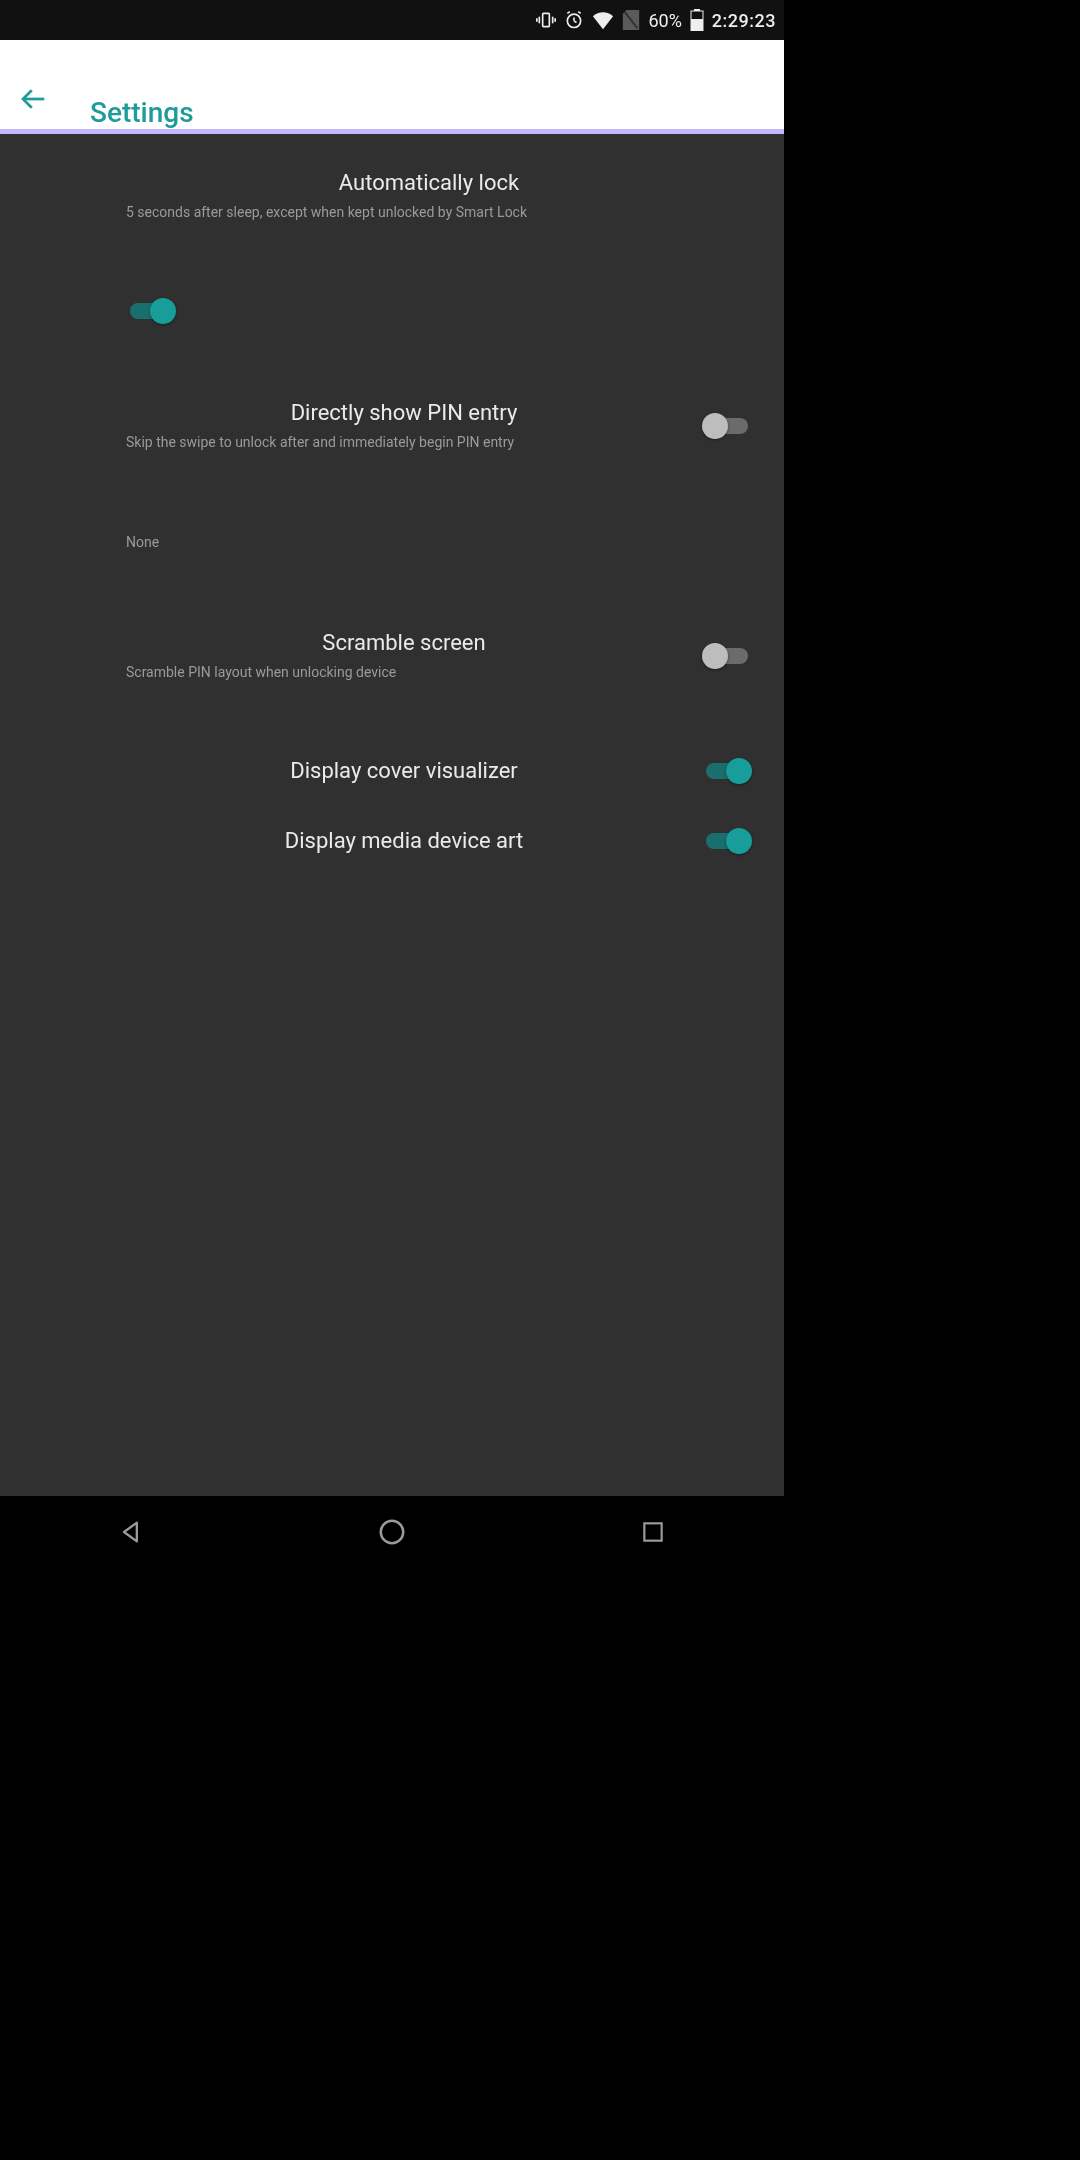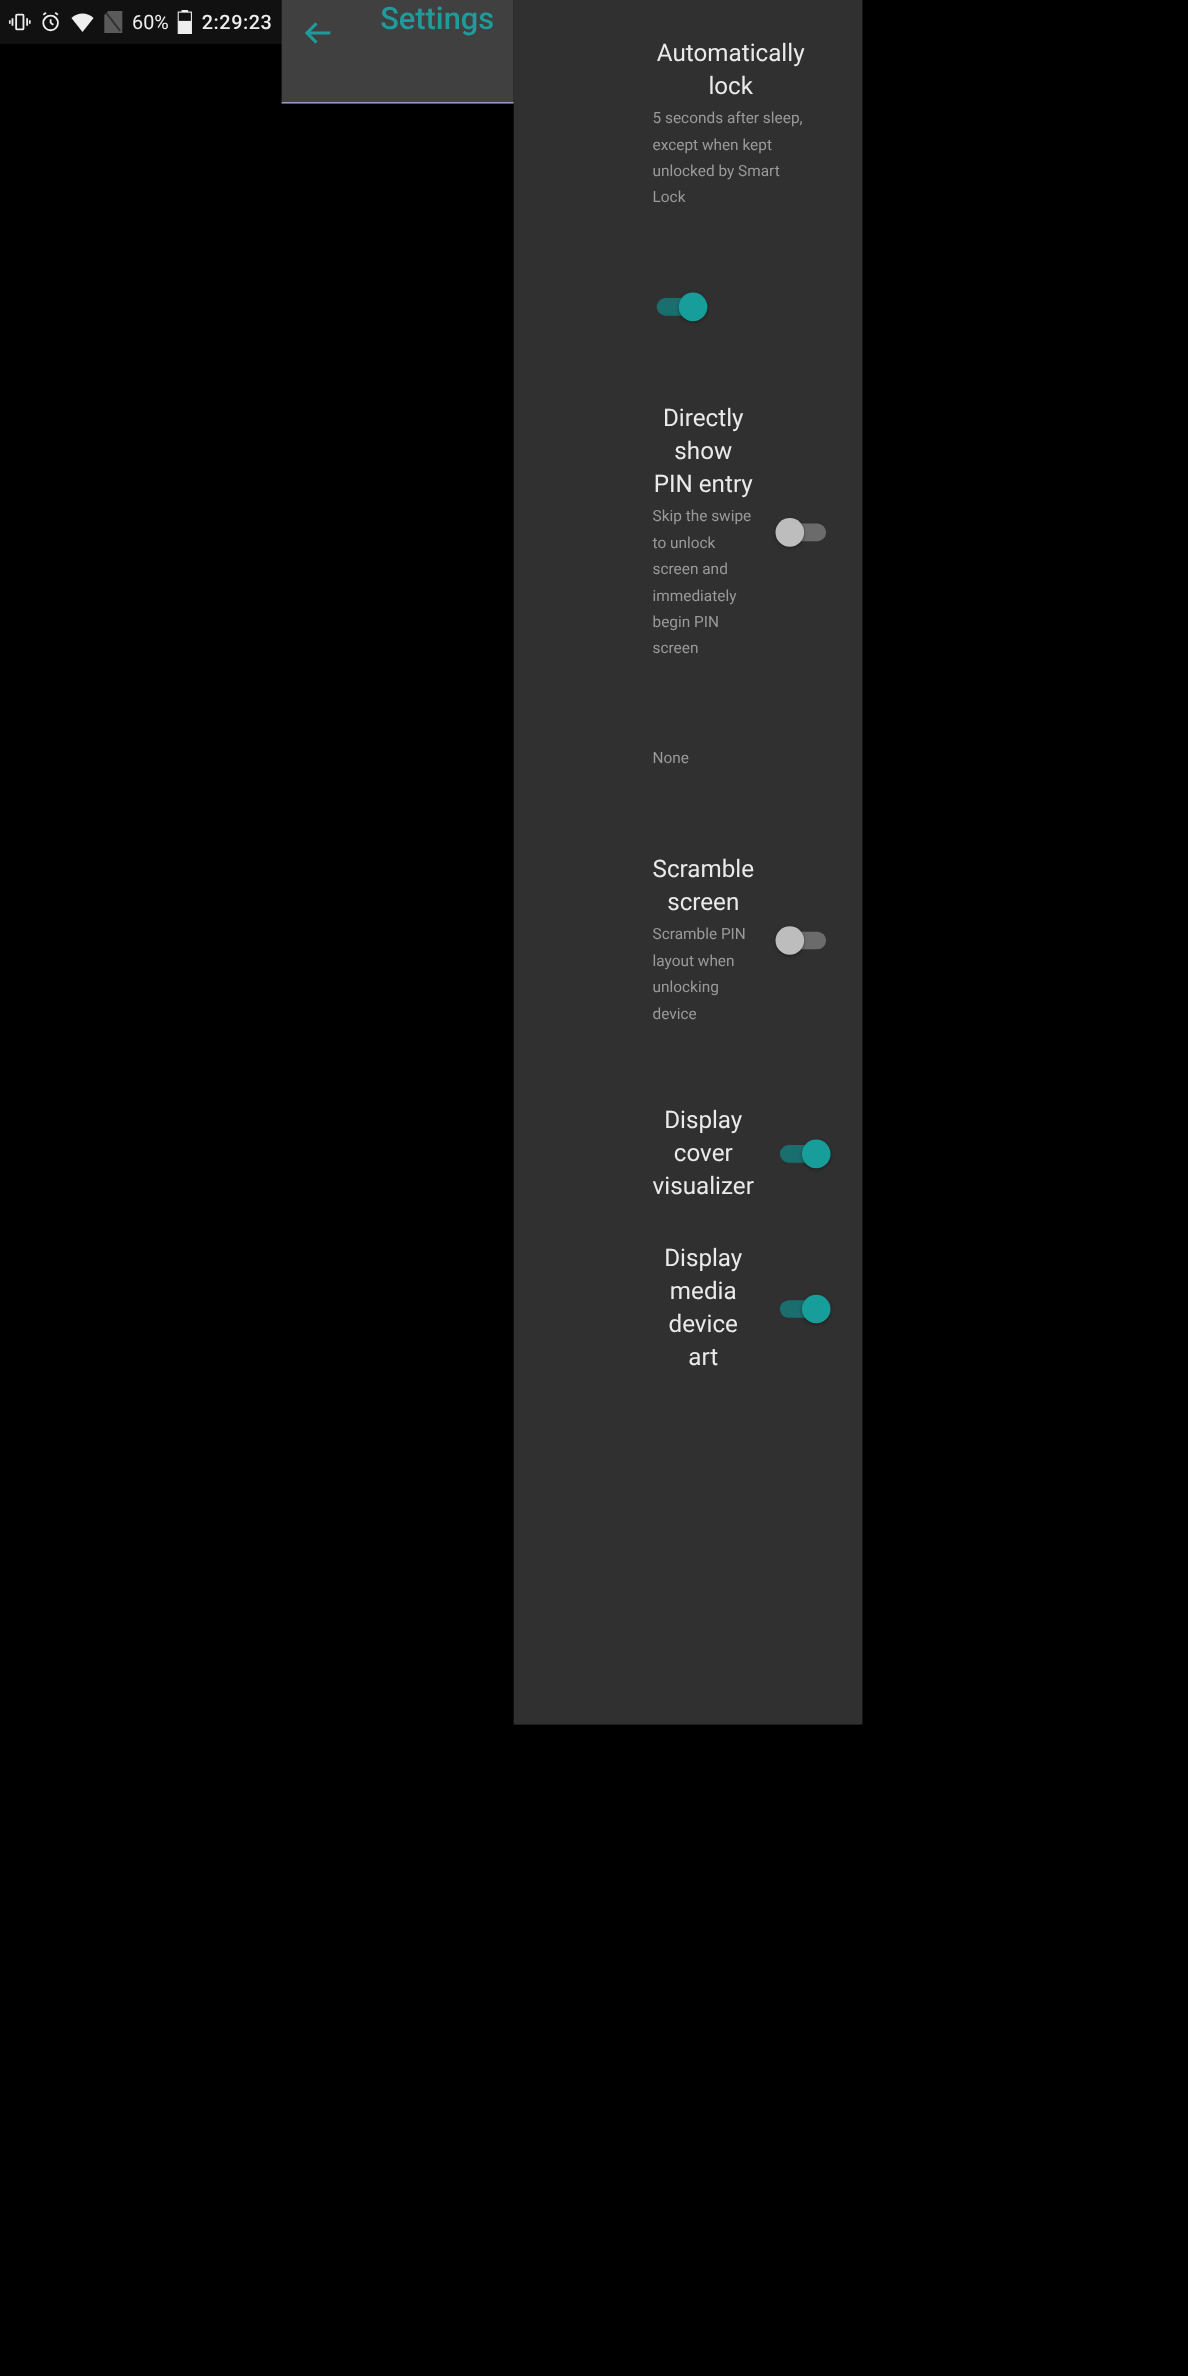--- a/index.html
+++ b/index.html
@@ -1,26 +1,26 @@
 <!DOCTYPE html>
 <html><head>
 <meta charset="utf-8">
 <style>
   * { margin: 0; padding: 0; box-sizing: border-box; }
   html, body { width: 784px; height: 1568px; background: #000; font-family: Roboto, Arial, sans-serif; overflow: hidden; }
-  .screen { width: 784px; height: 1568px; display: flex; flex-direction: row; }
+  .screen { width: 784px; height: 1568px; display: flex; flex-direction: column; }
 
   
   .status-bar { height: 40px; background: #111111; display: flex; justify-content: flex-end; align-items: center; padding: 0 8px; gap: 8px; color: #eee; font-size: 18px; }
   .status-bar .icn { display: flex; align-items: center; justify-content: center; }
   .status-bar .time { font-weight: 500; letter-spacing: 0.5px; }
   .status-bar svg { display: block; }
 
   
-  .app-bar { height: 94px; background: #404040; display: flex; align-items: flex-start; padding: 0 18px; border-bottom: 1px solid #c4b5fd; }
+  .app-bar { height: 94px; background: #ffffff; display: flex; align-items: flex-end; padding: 0 18px; border-bottom: 5px solid #c4b5fd; }
   .app-bar .back { width: 72px; height: 60px; display: flex; align-items: center; justify-content: flex-start; }
   .app-bar .title { color: #1f9b9b; font-size: 28px; font-weight: 500; }
 
   
   .content { flex: 1; background: #303030; padding-top: 16px; }
   .row { display: flex; align-items: center; padding: 18px 32px 18px 126px; min-height: 70px; }
   .row .txt { flex: 1; padding-right: 20px; }
   .row .title-t { color: #eaeaea; font-size: 22px; line-height: 30px; text-align: center; }
   .row .sub-t { color: #9a9a9a; font-size: 14px; line-height: 24px; margin-top: 2px; }
   .row.gap { margin-bottom: 34px; }
@@ -106,21 +106,21 @@
     <div class="row gap">
       <div class="toggle on">
           <div class="track"></div>
           <div class="thumb"></div>
         </div>
     </div>
 
     <div class="row gap">
       <div class="txt">
         <div class="title-t">Directly show PIN entry</div>
-        <div class="sub-t">Skip the swipe to unlock screen and immediately begin PIN screen</div>
+        <div class="sub-t">Skip the swipe to unlock after and immediately begin PIN entry</div>
       </div>
       <div class="toggle off">
           <div class="track"></div>
           <div class="thumb"></div>
         </div>
     </div>
 
     <div class="row gap">
       <div class="txt">
         <div class="sub-t">None</div>

